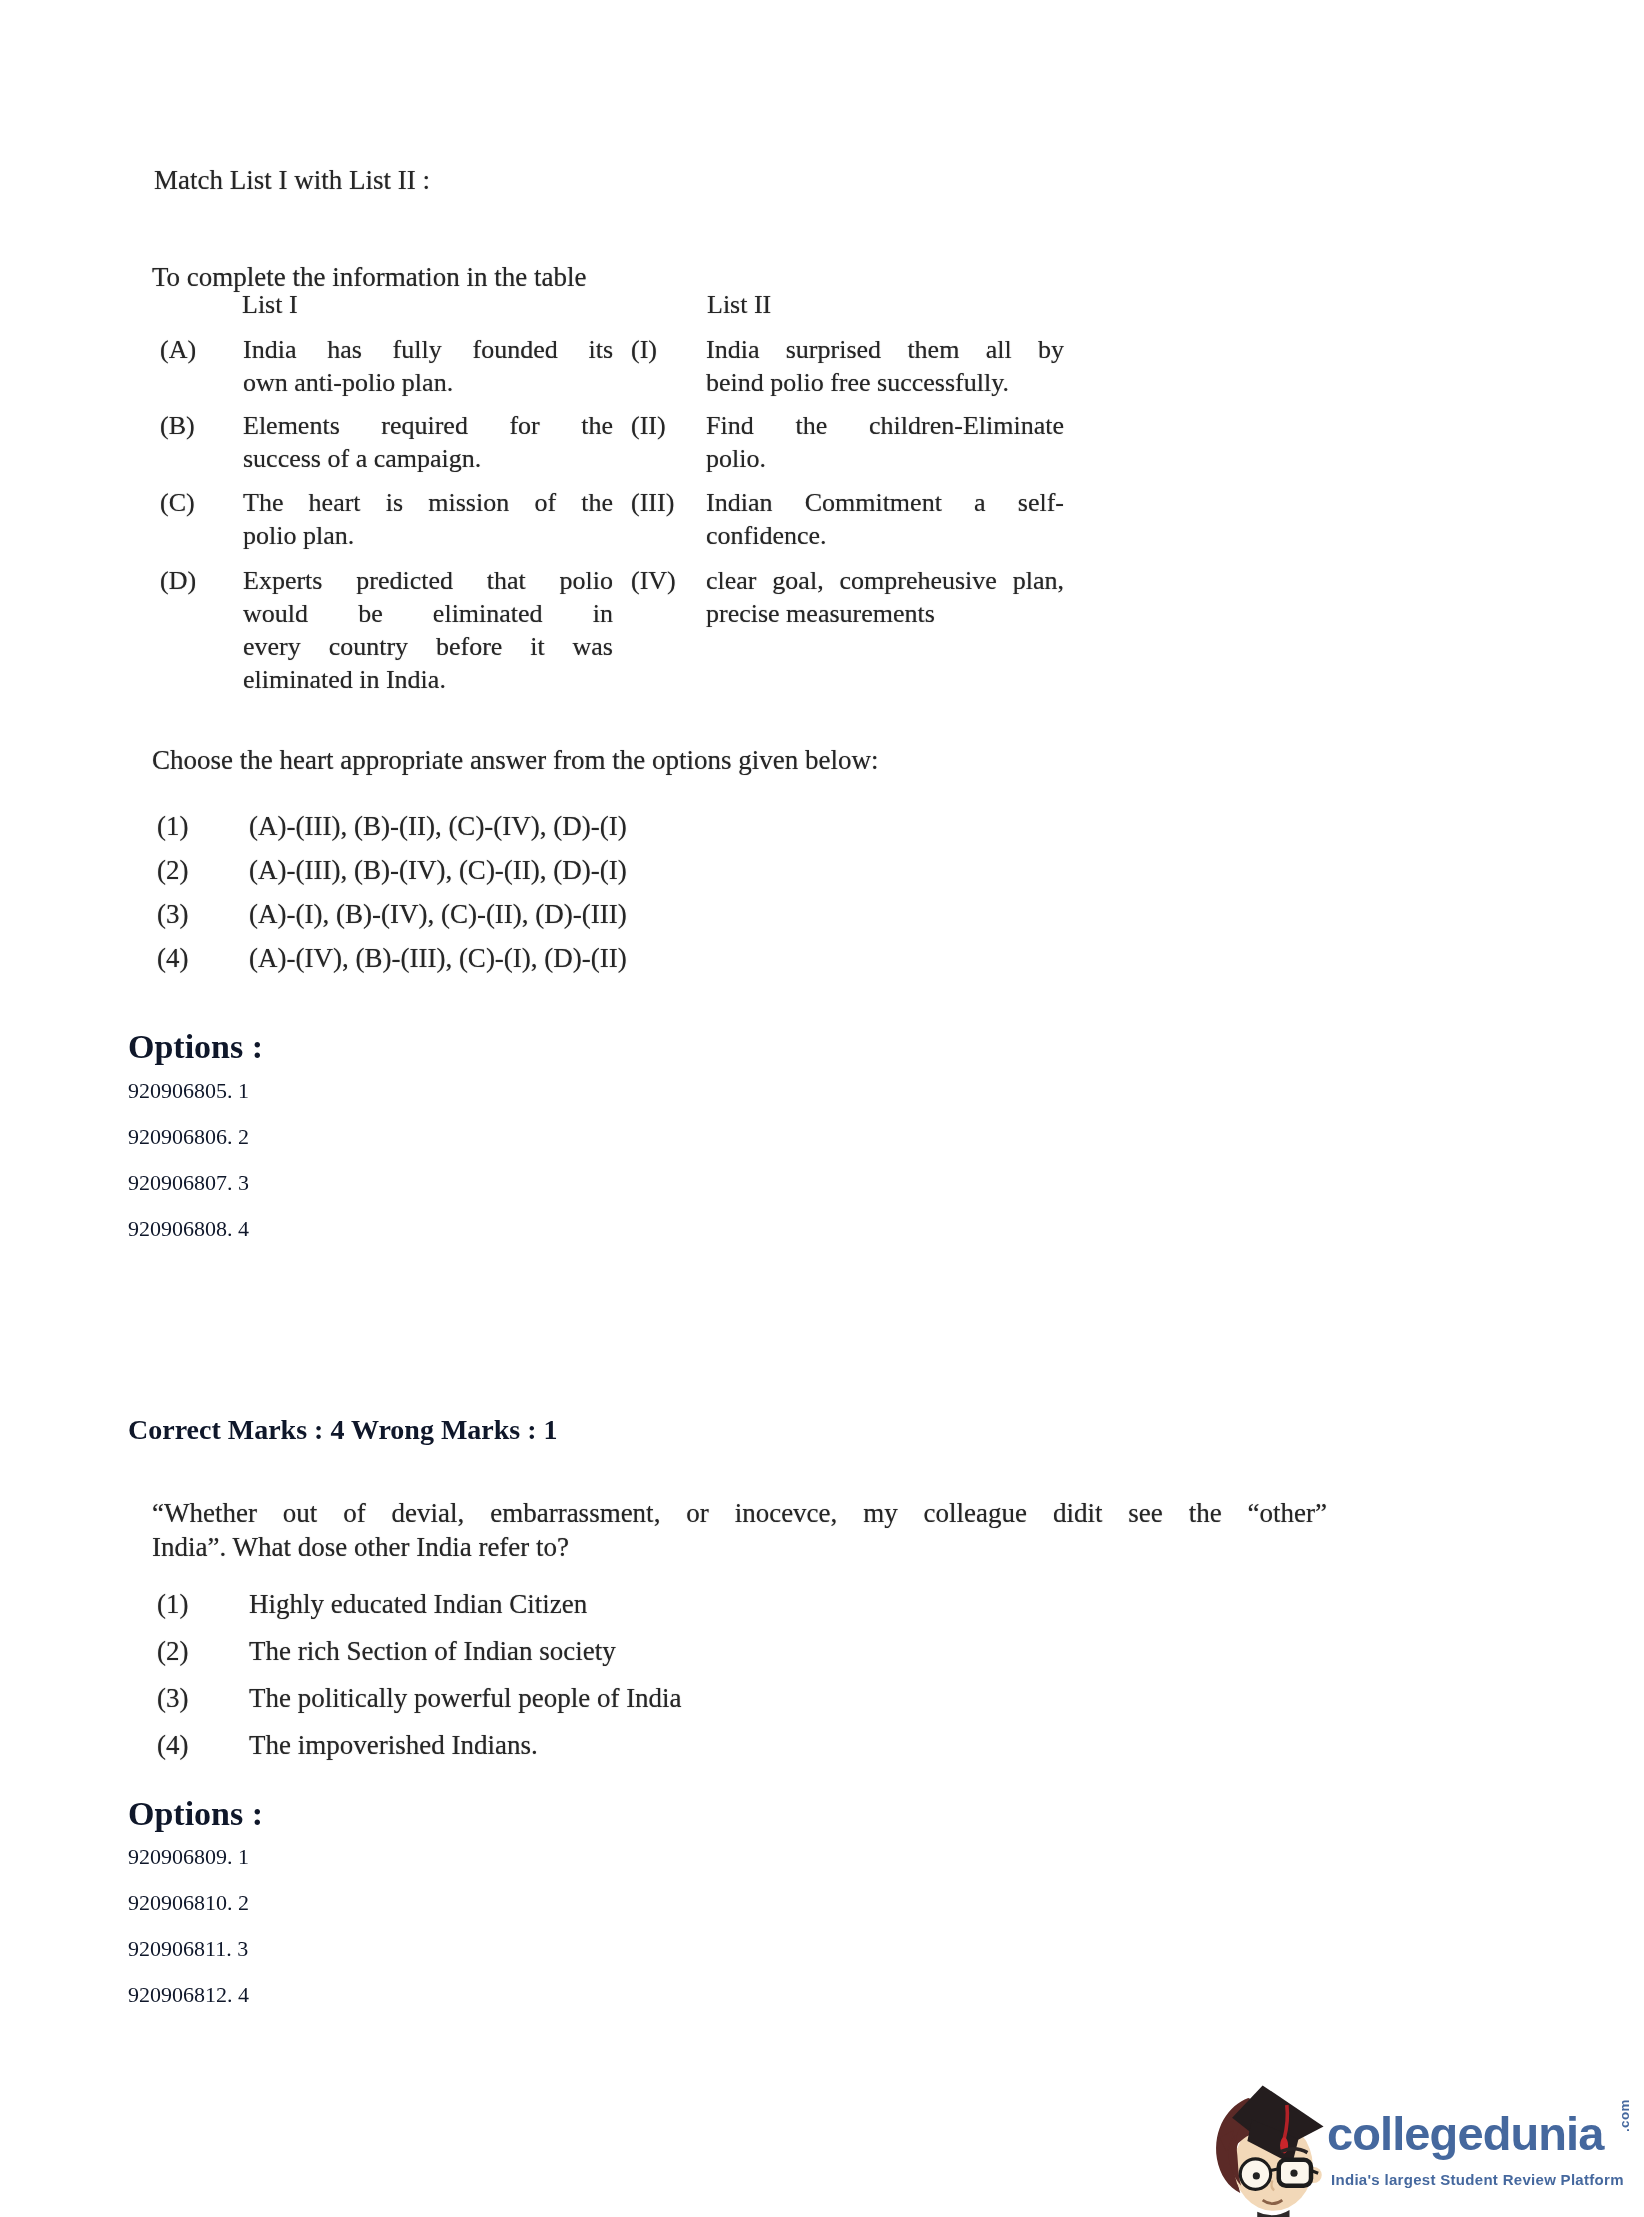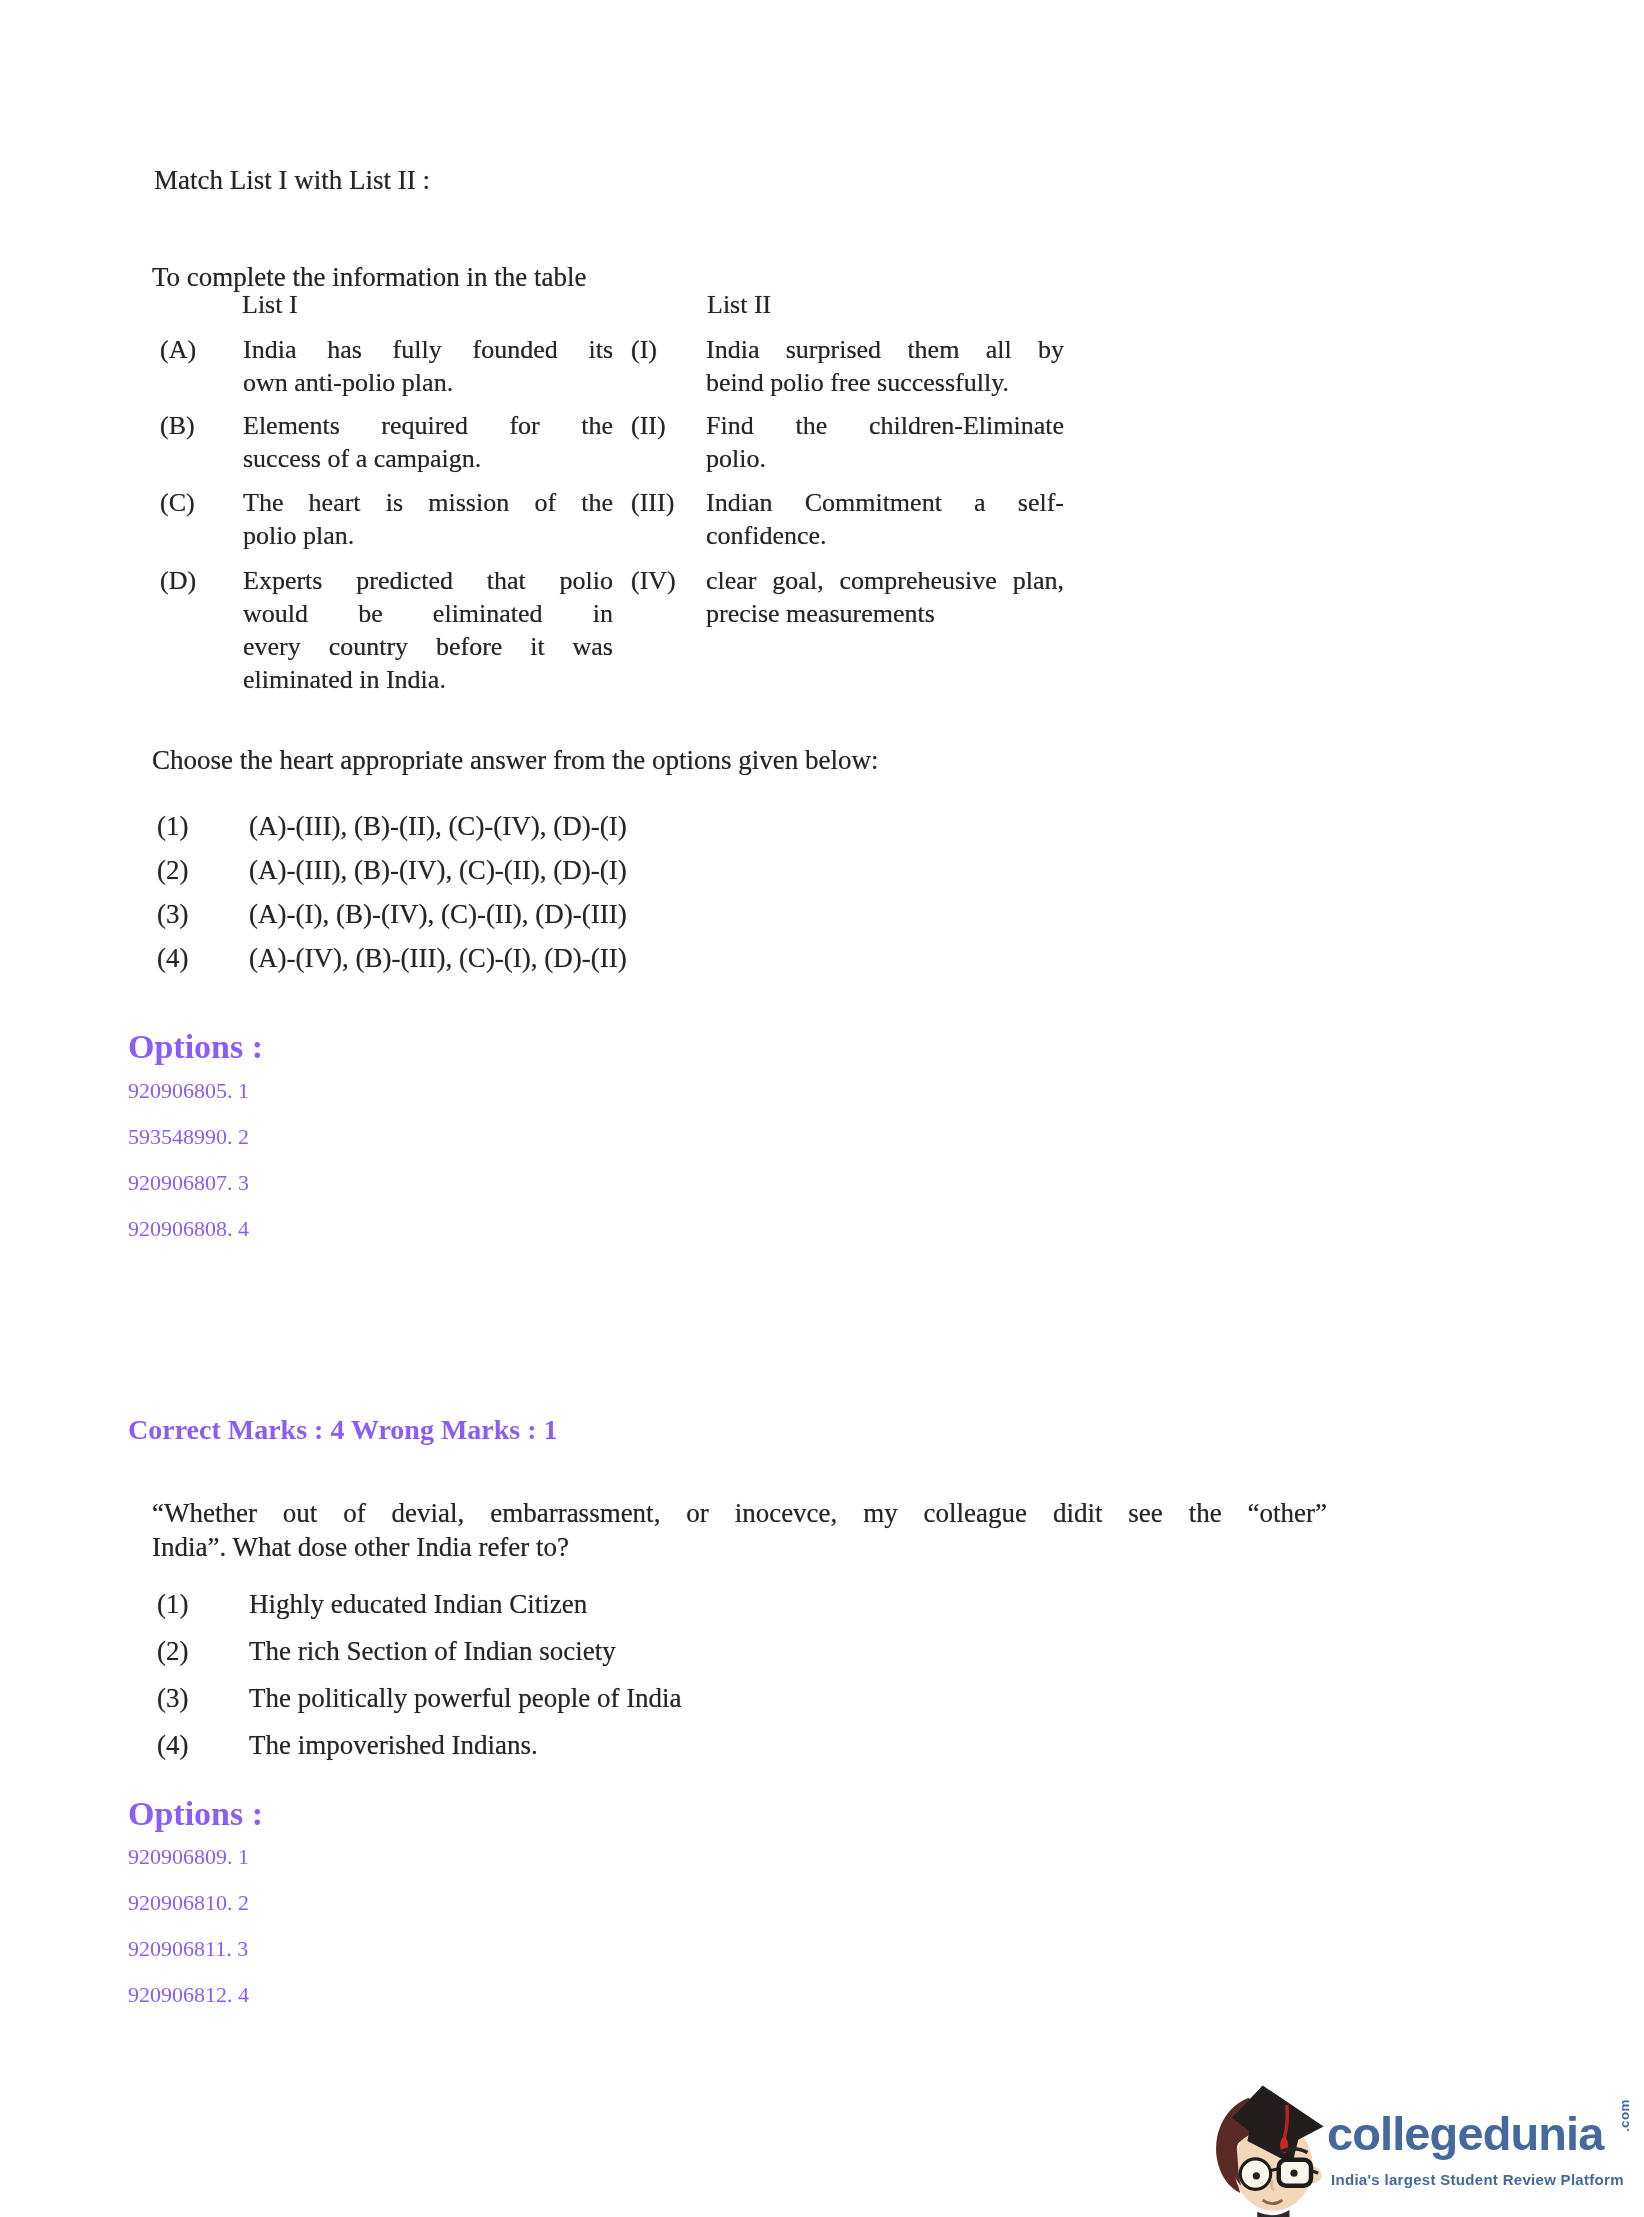--- a/index.html
+++ b/index.html
@@ -3,21 +3,21 @@
 <meta charset="utf-8">
 <style>
   html,body { margin:0; padding:0; background:#ffffff; }
   .page {
     position:relative; width:1644px; height:2217px; background:#ffffff;
     font-family:"Liberation Serif","DejaVu Serif",serif; overflow:hidden;
   }
   .layer { position:absolute; inset:0; }
   
   .scan { color:#262626; text-shadow:0 0 0.9px rgba(70,70,70,.7); filter:blur(0.3px); }
-  .crisp { color:#8b5cf6;padding-left:9px; }
+  .crisp { color:#0f172a;padding-left:9px; }
   .abs { position:absolute; }
 
   .h1 { font-size:27px; line-height:34px; }
   .col-h { font-size:26px; line-height:33px; }
 
   .mrow { left:0; width:1644px; display:flex; align-items:flex-start;
           padding-left:160px; box-sizing:border-box; font-size:26px; line-height:33px; }
   .l1lab { width:83px; flex:none; }
   .l1text { width:370px; flex:none; }
   .l2lab { width:75px; margin-left:18px; flex:none; }
@@ -163,21 +163,21 @@
         <span class="txt">The impoverished Indians.</span>
       </div>
     </div>
   </div>
 
   <div class="layer crisp">
 
     <div class="abs opt-label" style="left:128px; top:1026px;">Options :</div>
     <div class="abs" style="left:128px; top:1068px;">
       <div class="idln">920906805. 1</div>
-      <div class="idln">593548990. 2</div>
+      <div class="idln">920906806. 2</div>
       <div class="idln">920906807. 3</div>
       <div class="idln">920906808. 4</div>
     </div>
 
     <div class="abs marks" style="left:128px; top:1411px;">Correct Marks : 4 Wrong Marks : 1</div>
 
     <div class="abs opt-label" style="left:128px; top:1793px;">Options :</div>
     <div class="abs" style="left:128px; top:1834px;">
       <div class="idln">920906809. 1</div>
       <div class="idln">920906810. 2</div>

